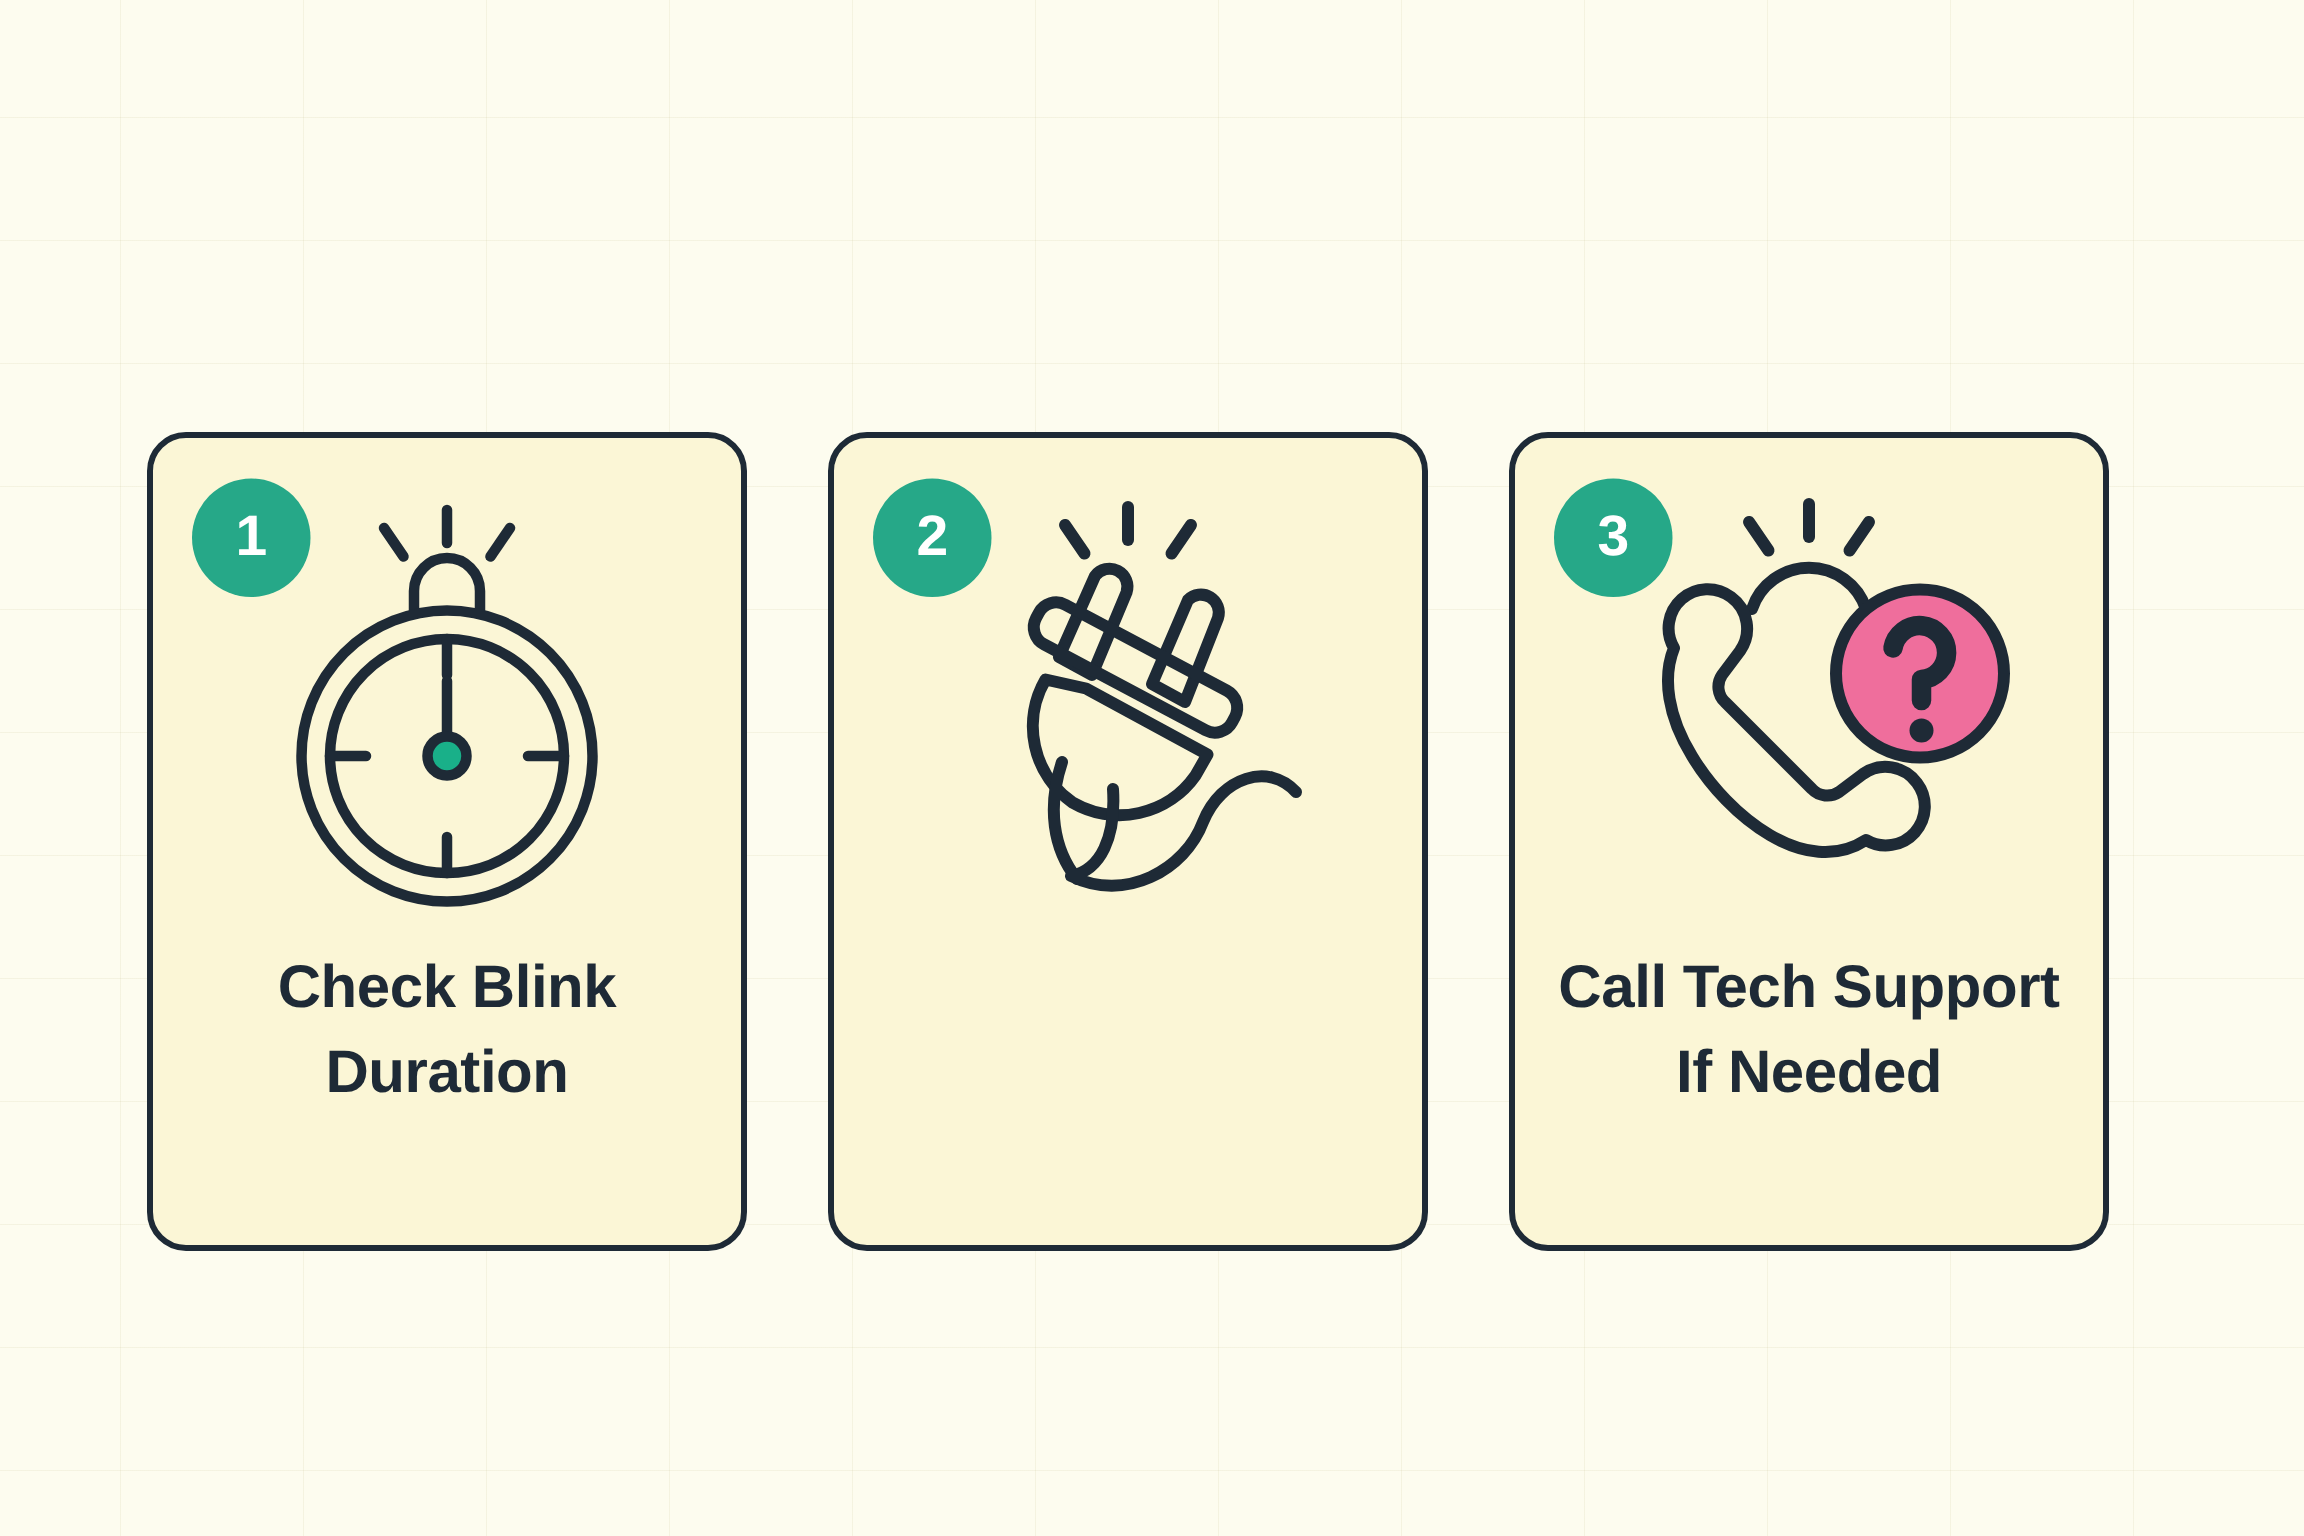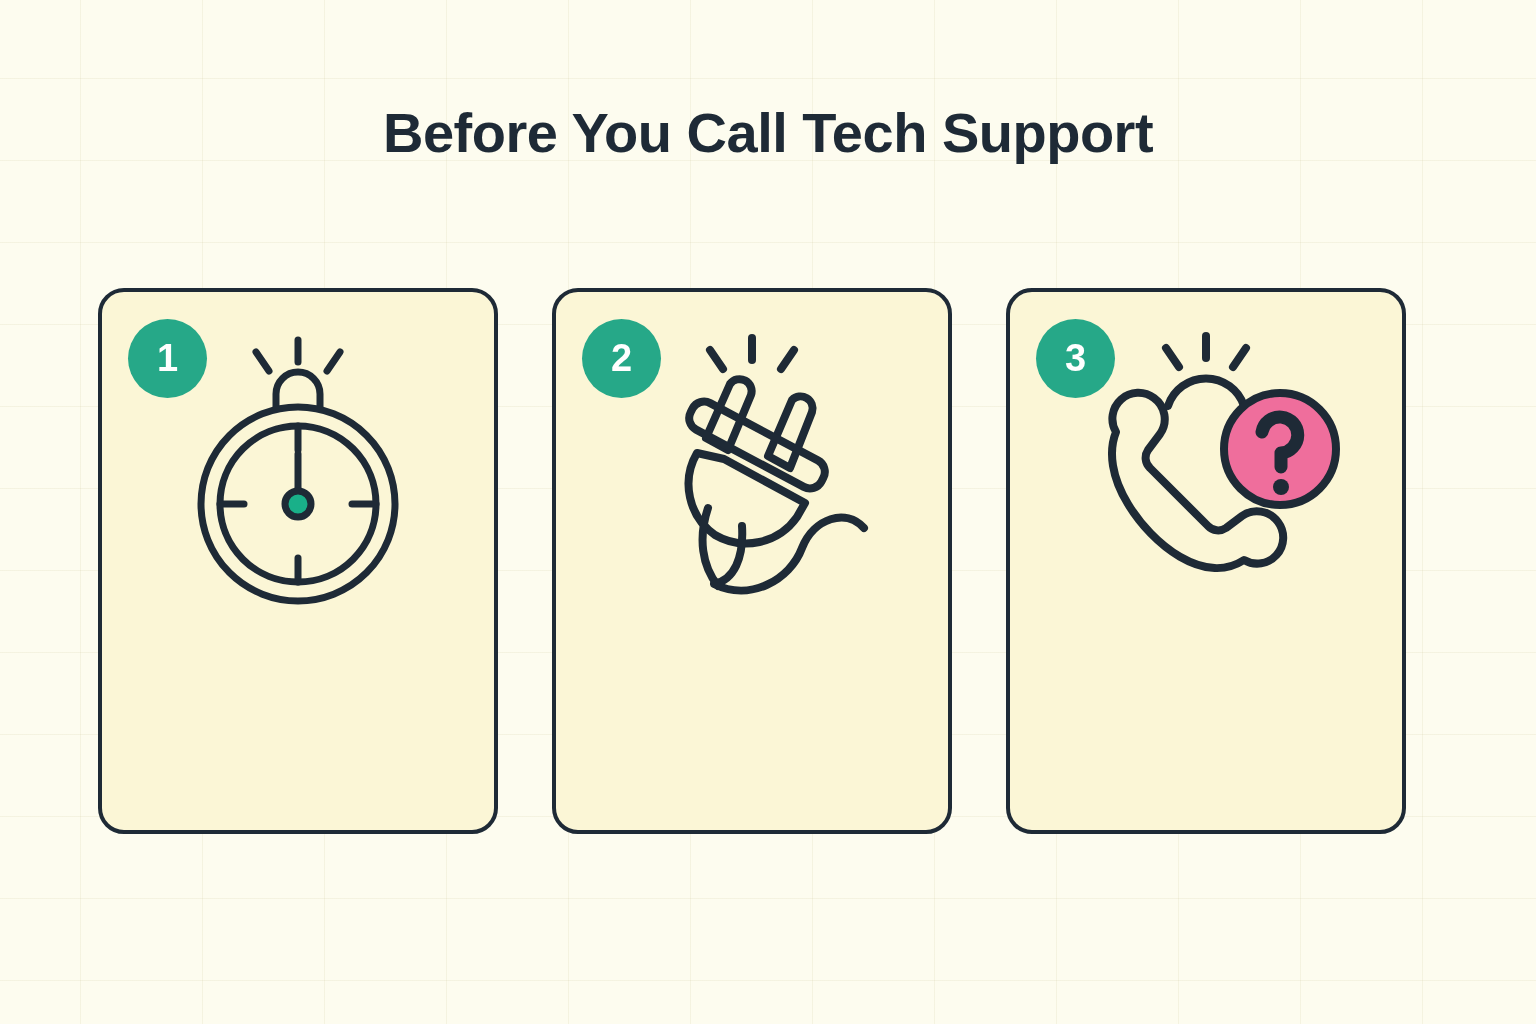--- a/index.html
+++ b/index.html
@@ -111,21 +111,20 @@
     hyphens: auto;
   }
 
   .card-3 .card-label { width: 344px; }
 </style>
 </head>
 <body>
 
 <div class="poster">
 
-  <h1 class="poster-title">Before You Call Tech Support</h1>
 
   <div class="cards-row">
 
     <div class="card card-1">
       <div class="badge">1</div>
 
       <div class="icon-area">
         <svg viewBox="0 0 300 290" fill="none" stroke="#1e2a36" stroke-width="7" stroke-linecap="round" stroke-linejoin="round">
 
           <line x1="150" y1="8" x2="150" y2="30"></line>
@@ -142,20 +141,21 @@
           <line x1="150" y1="226" x2="150" y2="250"></line>
           <line x1="72" y1="172" x2="96" y2="172"></line>
           <line x1="228" y1="172" x2="204" y2="172"></line>
 
           <line x1="150" y1="122" x2="150" y2="172"></line>
 
           <circle cx="150" cy="172" r="13" fill="#19b089" stroke="#1e2a36" stroke-width="7"></circle>
         </svg>
       </div>
 
+      <div class="card-label">Check Blink Duration</div>
     </div>
 
     <div class="card card-2">
       <div class="badge">2</div>
 
       <div class="icon-area">
         <svg viewBox="0 0 300 290" fill="none" stroke="#1e2a36" stroke-width="8" stroke-linecap="round" stroke-linejoin="round">
 
           <line x1="150" y1="6" x2="150" y2="28"></line>
           <line x1="108" y1="18" x2="121" y2="37"></line>
@@ -208,16 +208,17 @@
                    a26 26 0 0 1 -34 38
                    C148 254 96 212 72 172
                    C56 146 52 120 60 100 Z"></path>
 
           <circle cx="224" cy="117" r="56" fill="#ef6e9c" stroke="#1e2a36" stroke-width="8"></circle>
           <path d="M206 100 a18 18 0 1 1 19 21 L225 135" stroke="#1e2a36" stroke-width="13" fill="none"></path>
           <circle cx="225" cy="155" r="8" fill="#1e2a36" stroke="none"></circle>
         </svg>
       </div>
 
+      <div class="card-label">Call Tech Support If Needed</div>
     </div>
 
   </div>
 </div>
 
 </body></html>

